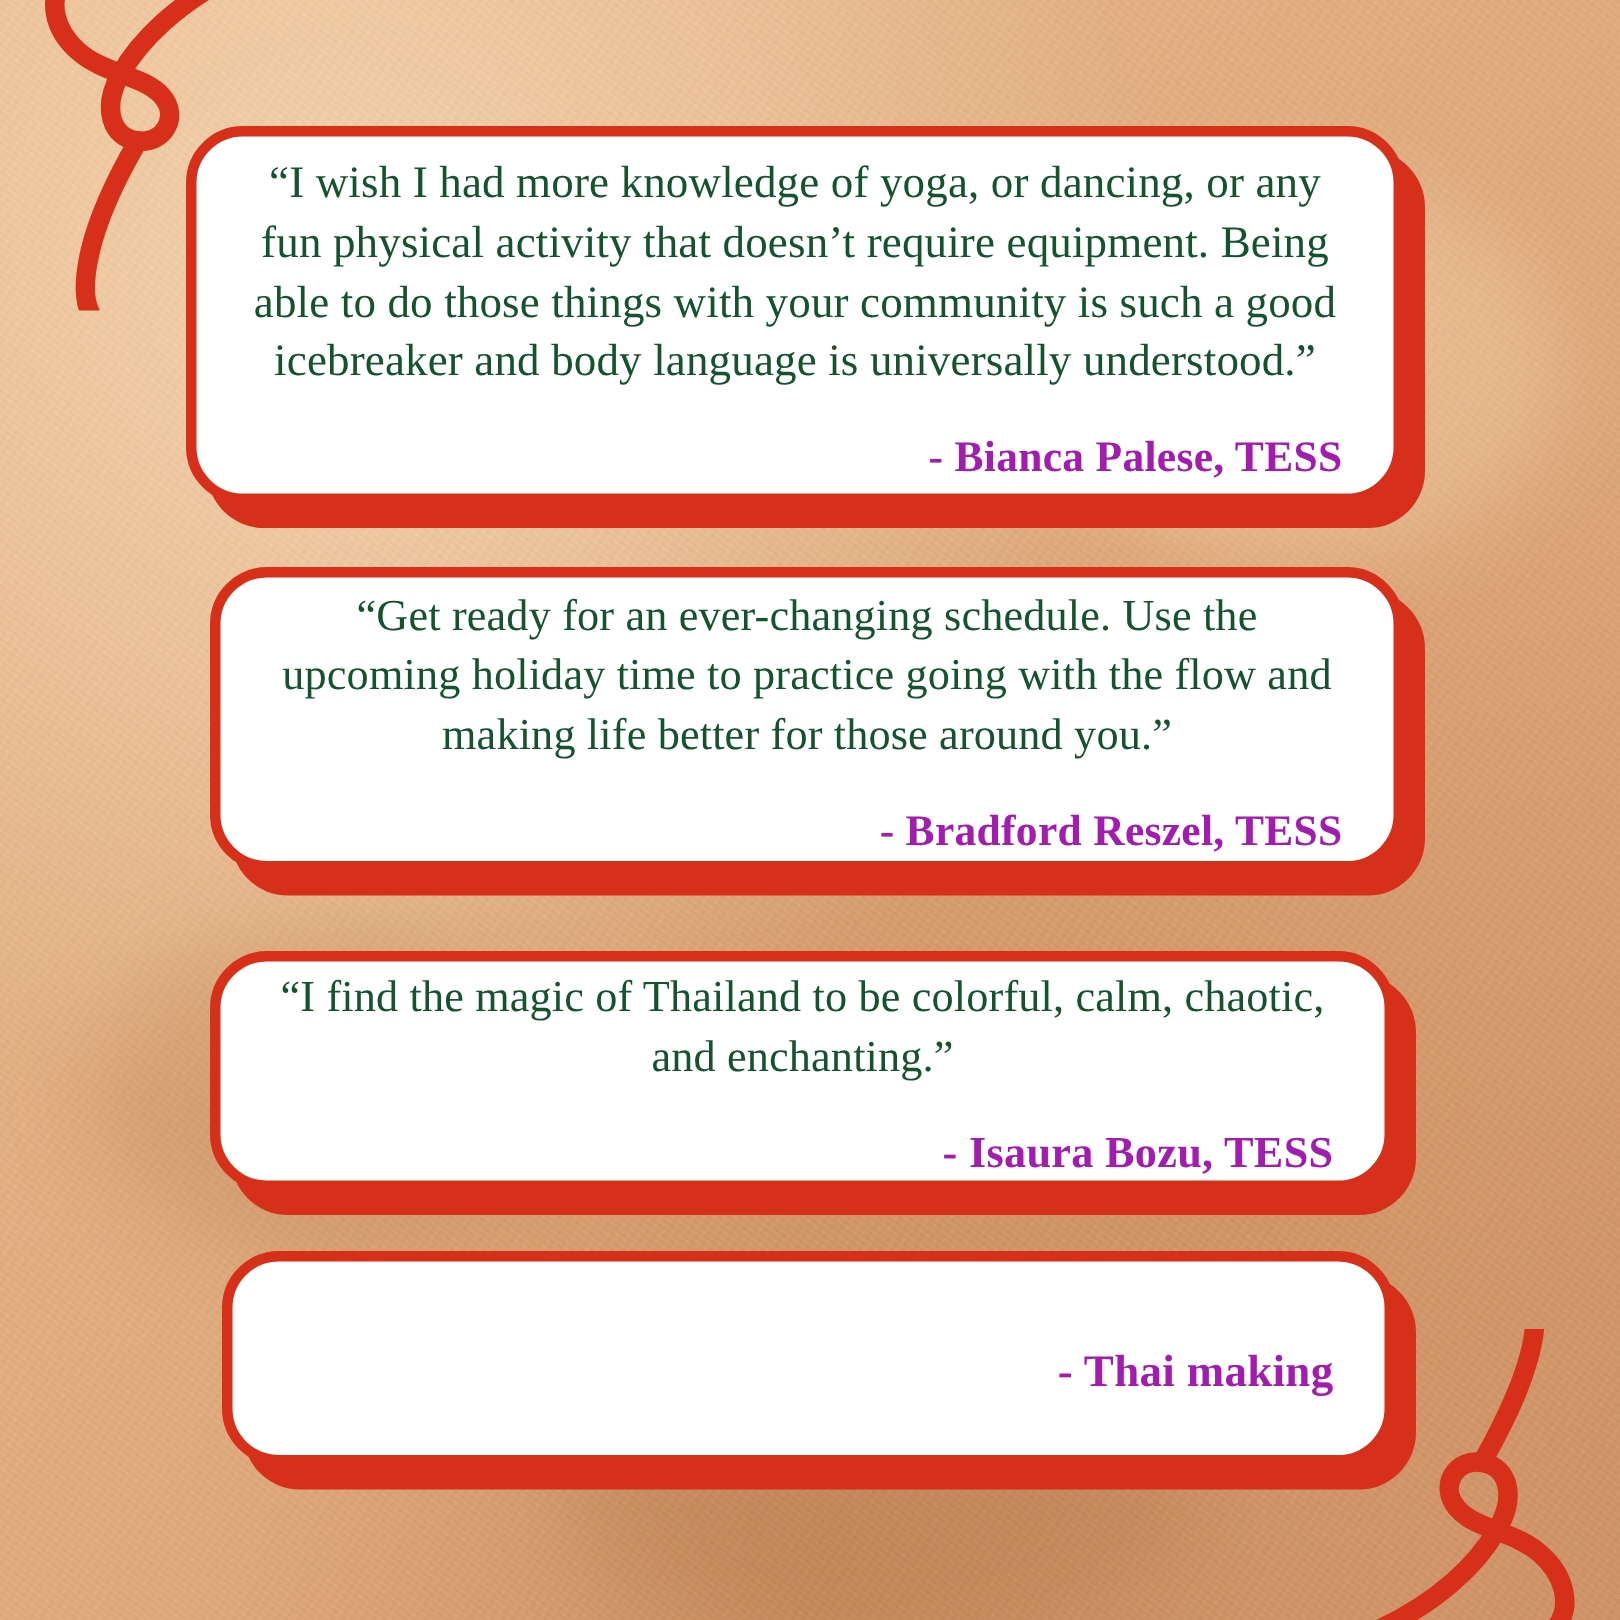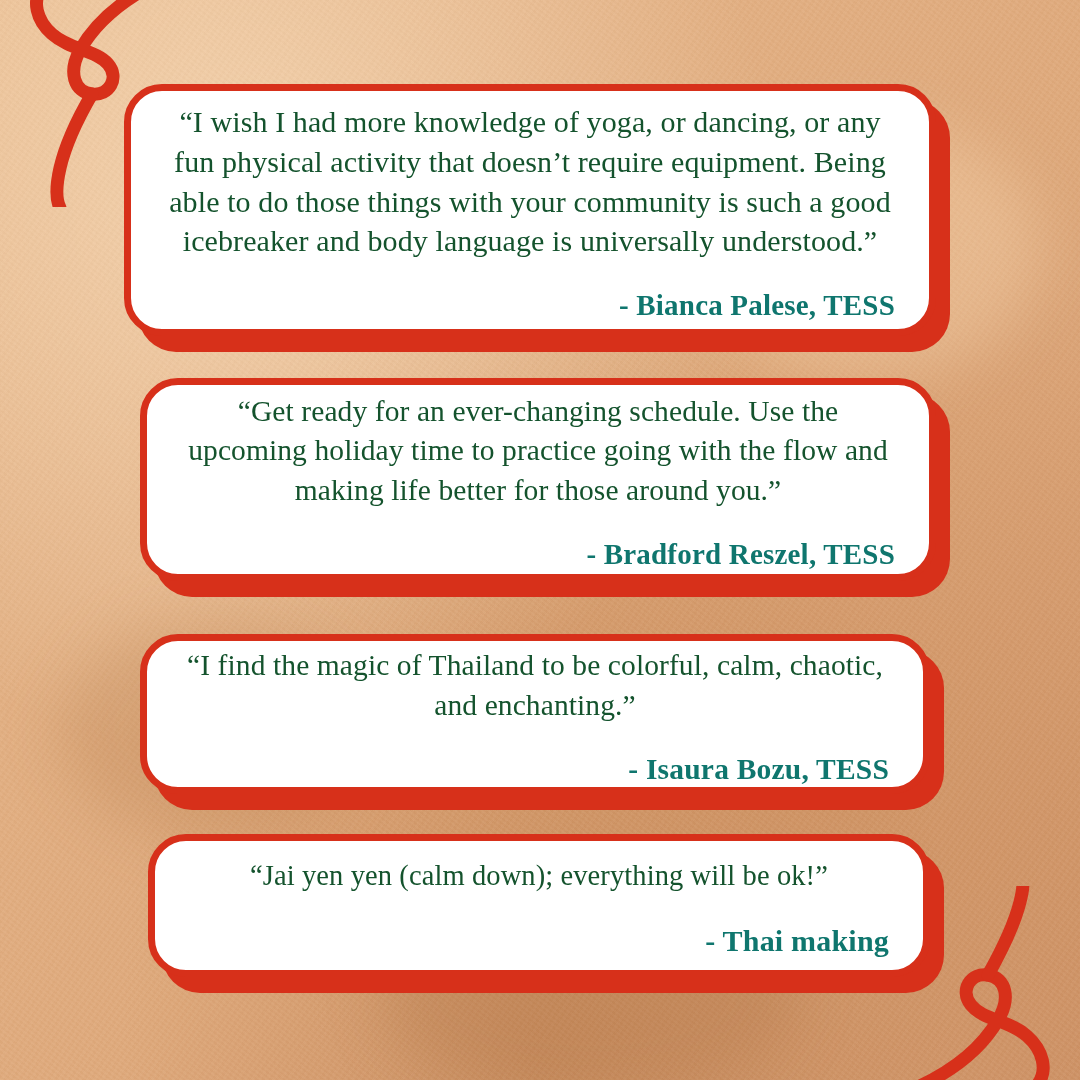--- a/index.html
+++ b/index.html
@@ -79,21 +79,21 @@
 
   .quote {
     color: #14532d;
     font-size: 30.5px;
     line-height: 1.30;
     text-align: center;
     margin: 0;
     letter-spacing: 0.1px;
   }
   .attribution {
-    color: #0f766e;
+    color: #a21caf;
     font-size: 29px;
     font-weight: bold;
     text-align: right;
     margin-top: 14px;
     letter-spacing: 0.2px;
   }
 
   
   #card-1 { left: 124px; top: 84px;  width: 812px; height: 252px; }
   #card-2 { left: 140px; top: 378px; width: 796px; height: 203px; }
@@ -138,18 +138,17 @@
       <p class="quote">“Get ready for an ever-changing schedule. Use the upcoming holiday time to practice going with the flow and making life better for those around you.”</p>
       <div class="attribution">- Bradford Reszel, TESS</div>
     </div>
 
     <div class="card" id="card-3">
       <p class="quote">“I find the magic of Thailand to be colorful, calm, chaotic, and enchanting.”</p>
       <div class="attribution">- Isaura Bozu, TESS</div>
     </div>
 
     <div class="card" id="card-4">
-      <p class="quote">“Jai yen yen (calm down); everything will be ok!”</p>
       <div class="attribution">- Thai making</div>
     </div>
 
   </div>
 </div>
 
 </body></html>

